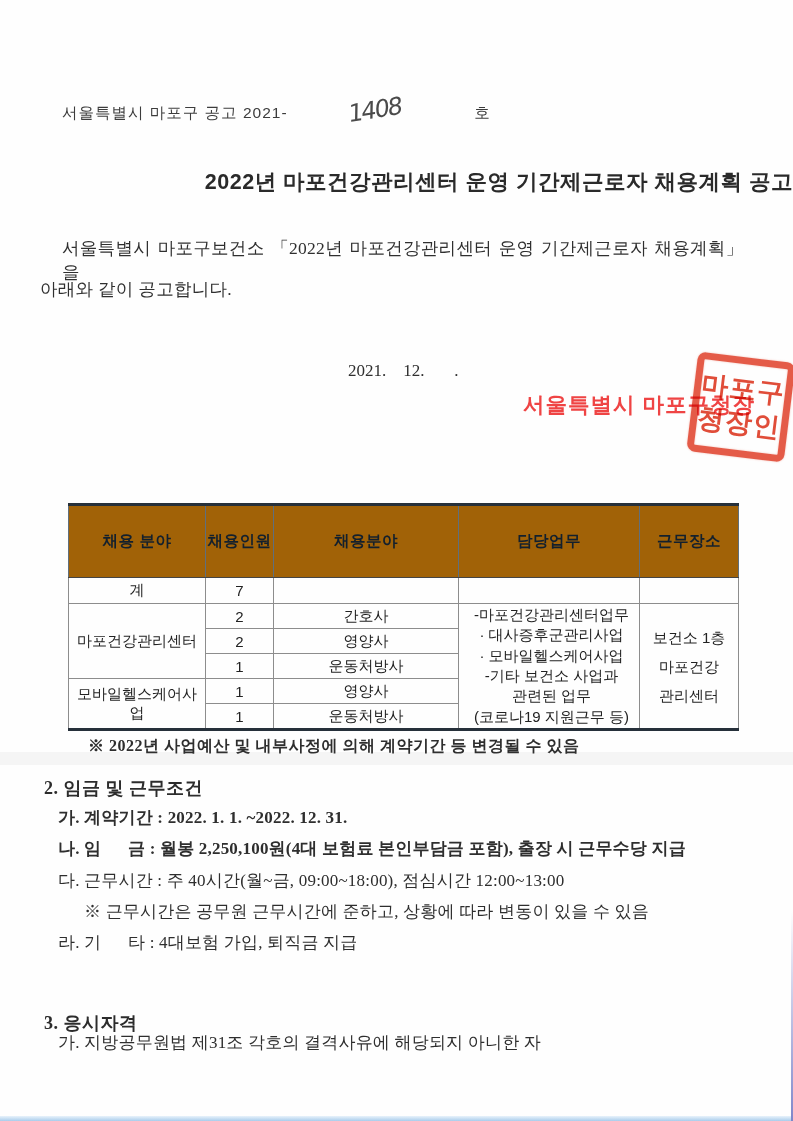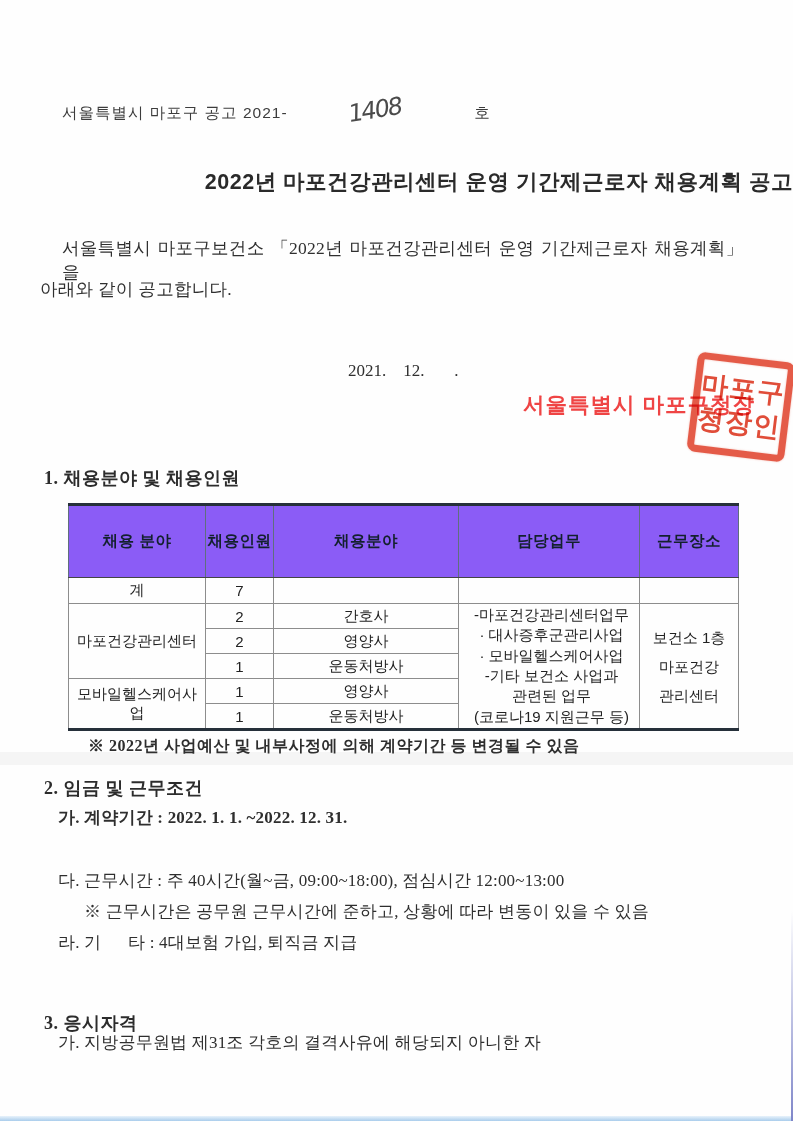--- a/index.html
+++ b/index.html
@@ -81,21 +81,21 @@
   
   .hire-table{
     position:absolute;left:68px;top:503px;width:670px;
     border-collapse:collapse;table-layout:fixed;
     font-family:"Liberation Sans","DejaVu Sans",sans-serif;
     font-size:15px;color:#222;
     border-top:3px solid #26303a;border-bottom:3px solid #26303a;
     border-left:1px solid #9a9a9a;border-right:1px solid #9a9a9a;
   }
   .hire-table th{
-    background:#8b5cf6;
+    background:#a16207;
     border:1px solid #5f6f7d;border-top:none;
     border-bottom:1.5px solid #444;
     height:69px;font-weight:700;font-size:15.5px;color:#13202d;
     letter-spacing:0.5px;
   }
   .hire-table td{
     border:1px solid #8d8d8d;
     text-align:center;vertical-align:middle;
     height:24px;padding:0 2px;
   }
@@ -153,21 +153,20 @@
   <div class="intro-line1">서울특별시 마포구보건소 「2022년 마포건강관리센터 운영 기간제근로자 채용계획」 을</div>
   <div class="intro-line2">아래와 같이 공고합니다.</div>
 
   <div class="doc-date">2021.    12.       .</div>
   <div class="doc-signer">서울특별시 마포구청장</div>
   <div class="stamp">
     <span class="stamp-line">마포구</span>
     <span class="stamp-line">청장인</span>
   </div>
 
-  <div class="sec-heading" id="sec1-heading">1. 채용분야 및 채용인원</div>
 
   <table class="hire-table">
     <colgroup>
       <col style="width:137px">
         <col style="width:68px">
         <col style="width:185px">
         <col style="width:181px">
         <col style="width:99px">
     </colgroup>
     <tbody>
@@ -216,20 +215,21 @@
       <td>1</td>
       <td>운동처방사</td>
     </tr>
   </tbody>
     </table>
 
   <div class="table-note">※ 2022년 사업예산 및 내부사정에 의해 계약기간 등 변경될 수 있음</div>
 
   <div class="sec-heading" id="sec2-heading">2. 임금 및 근무조건</div>
   <div class="item-line bold" id="s2-item0">가. 계약기간 : 2022. 1. 1. ~2022. 12. 31.</div>
+  <div class="item-line bold" id="s2-item1">나. 임      금 : 월봉 2,250,100원(4대 보험료 본인부담금 포함), 출장 시 근무수당 지급</div>
   <div class="item-line" id="s2-item2">다. 근무시간 : 주 40시간(월~금, 09:00~18:00), 점심시간 12:00~13:00</div>
   <div class="item-line" id="s2-item3">※ 근무시간은 공무원 근무시간에 준하고, 상황에 따라 변동이 있을 수 있음</div>
   <div class="item-line" id="s2-item4">라. 기      타 : 4대보험 가입, 퇴직금 지급</div>
 
   <div class="sec-heading" id="sec3-heading">3. 응시자격</div>
   <div class="item-line" id="s3-item0">가. 지방공무원법 제31조 각호의 결격사유에 해당되지 아니한 자</div>
 
   <div class="scan-band"></div>
   <div class="scan-bottom-strip"></div>
   <div class="scan-right-line"></div>

